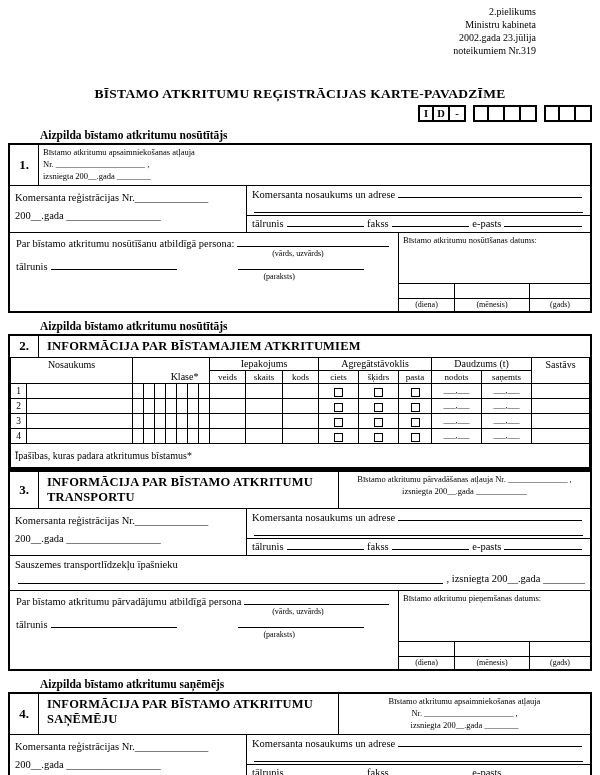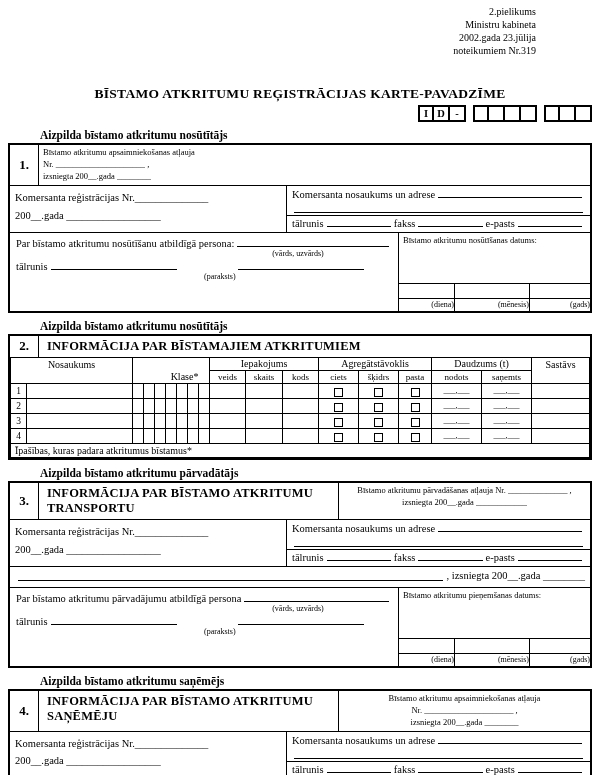--- a/index.html
+++ b/index.html
@@ -30,56 +30,56 @@
   .row > .cell + .cell { border-left: 1px solid #000; }
 
   .num-cell { flex: 0 0 28px; display: flex; align-items: center; justify-content: center; font-weight: bold; font-size: 13px; }
   .title-cell { flex: 1; font-weight: bold; font-size: 12.5px; letter-spacing: .2px; padding: 3px 8px; line-height: 1.2; }
   .r-head { min-height: 30px; }
   .r-head2 { min-height: 18px; }
   .permit-cell { font-size: 8.5px; line-height: 1.4; padding: 2px 4px; }
   .pw196 { flex: 0 0 196px; } .pw252 { flex: 0 0 252px; text-align: center; }
 
   .reg-cell { flex: 0 0 236px; font-size: 10.5px; padding: 3px 5px; line-height: 1.7; }
-  .right-stack { flex: 1; display: flex; flex-direction: column; margin-left: 40px; }
+  .right-stack { flex: 1; display: flex; flex-direction: column; }
   .addr-cell { flex: 1; padding: 2px 5px; font-size: 10.5px; min-height: 26px; }
   .contact-cell { border-top: 1px solid #000; display: flex; align-items: flex-end; padding: 1px 5px 3px; font-size: 10.5px; }
   .contact-cell .fill { flex: 1; }
 
   .pline { display: flex; align-items: flex-end; }
   .fill { flex: 1; border-bottom: 1px solid #000; margin: 0 3px 2px; height: 10px; }
   .uline2 { border-bottom: 1px solid #000; height: 13px; margin: 0 2px; }
 
   .person-cell { flex: 1; padding: 2px 6px 3px; font-size: 10.5px; }
   .person-cell .pline { margin-top: 2px; }
   .hint { font-size: 8px; line-height: 1.15; }
   .name-hint { margin-left: 54%; width: 42%; text-align: center; }
-  .sign-hint { margin-left: 50%; width: 40%; text-align: left; }
+  .sign-hint { margin-left: 50%; width: 40%; text-align: center; }
 
   .date-cell { flex: 0 0 192px; display: flex; flex-direction: column; gap: 36px; }
   .date-label { flex: 1; font-size: 8.5px; padding: 2px 4px; }
   .date-grid { display: flex; border-top: 1px solid #000; }
   .dcol + .dcol { border-left: 1px solid #000; }
   .d1 { flex: 0 0 55px; } .d2 { flex: 0 0 75px; } .d3 { flex: 1; }
   .dblank { height: 15px; border-bottom: 1px solid #000; }
-  .dlab { text-align: right; font-size: 8px; padding: 1px 0 2px; }
+  .dlab { text-align: center; font-size: 8px; padding: 1px 0 2px; }
 
   .ins-cell { flex: 1; font-size: 10.5px; padding: 2px 5px 4px; line-height: 1.35; }
 
   table.s2 { width: 100%; border-collapse: collapse; table-layout: fixed; }
   .s2 th, .s2 td { border: 1px solid #000; }
   .s2 th { font-weight: normal; font-size: 10px; text-align: center; padding: 0 1px; height: 13px; }
   .s2 .hc2 { font-size: 9px; }
   .s2 .vt { vertical-align: top; padding-top: 1px; }
   .s2 .vb { vertical-align: bottom; padding-bottom: 1px; padding-left: 28px; }
   .s2 td { height: 15px; }
   .s2 .rn { text-align: center; font-size: 9.5px; }
   .s2 .cbc { text-align: middle; text-align: center; vertical-align: middle; }
   .s2 .qty { font-size: 8px; text-align: center; }
-  .s2 .fnote { font-size: 10px; padding: 1px 4px; height: 14px; text-align: left; }
+  .s2 .fnote { font-size: 10px; padding: 1px 4px; height: 24px; text-align: left; }
   .checkbox { display: inline-block; width: 9px; height: 9px; border: 1px solid #000; background: #fff; vertical-align: middle; }
 
   .prow { display: flex; padding: 3px 6px 5px; font-size: 10.5px; min-height: 34px; }
   .purpose-left { width: 57%; display: flex; flex-direction: column; }
   .purpose-right { flex: 1; display: flex; align-items: center; }
   .ml5 { margin-left: 5px; } .ml18 { margin-left: 18px; }
 </style>
 </head>
 <body>
 
@@ -311,21 +311,20 @@
         <td class="qty">___,___</td>
         <td></td>
       </tr>
       <tr>
         <td class="fnote" colspan="18">Īpašības, kuras padara atkritumus bīstamus*</td>
       </tr>
     </tbody>
       </table>
   </div>
 
-  <div class="fill-note">Aizpilda bīstamo atkritumu pārvadātājs</div>
 
   <div class="sec-box">
     <div class="row r-head">
       <div class="cell num-cell">3.</div>
       <div class="cell title-cell">INFORMĀCIJA PAR BĪSTAMO ATKRITUMU TRANSPORTU</div>
       <div class="cell permit-cell pw252">
         <div>Bīstamo atkritumu pārvadāšanas atļauja Nr. ______________ ,</div>
         <div>izsniegta 200__.gada ____________</div>
       </div>
     </div>
@@ -347,20 +346,21 @@
           <span class="fill"></span>
           <span>fakss</span>
           <span class="fill"></span>
           <span>e-pasts</span>
           <span class="fill"></span>
         </div>
       </div>
     </div>
     <div class="row">
       <div class="cell ins-cell">
+        <div>Sauszemes transportlīdzekļu īpašnieku</div>
         <div class="pline">
           <span class="fill"></span>
           <span>, izsniegta 200__.gada ________</span>
         </div>
       </div>
     </div>
     <div class="row">
       <div class="cell person-cell">
         <div class="pline">
           <span>Par bīstamo atkritumu pārvadājumu atbildīgā persona</span>

